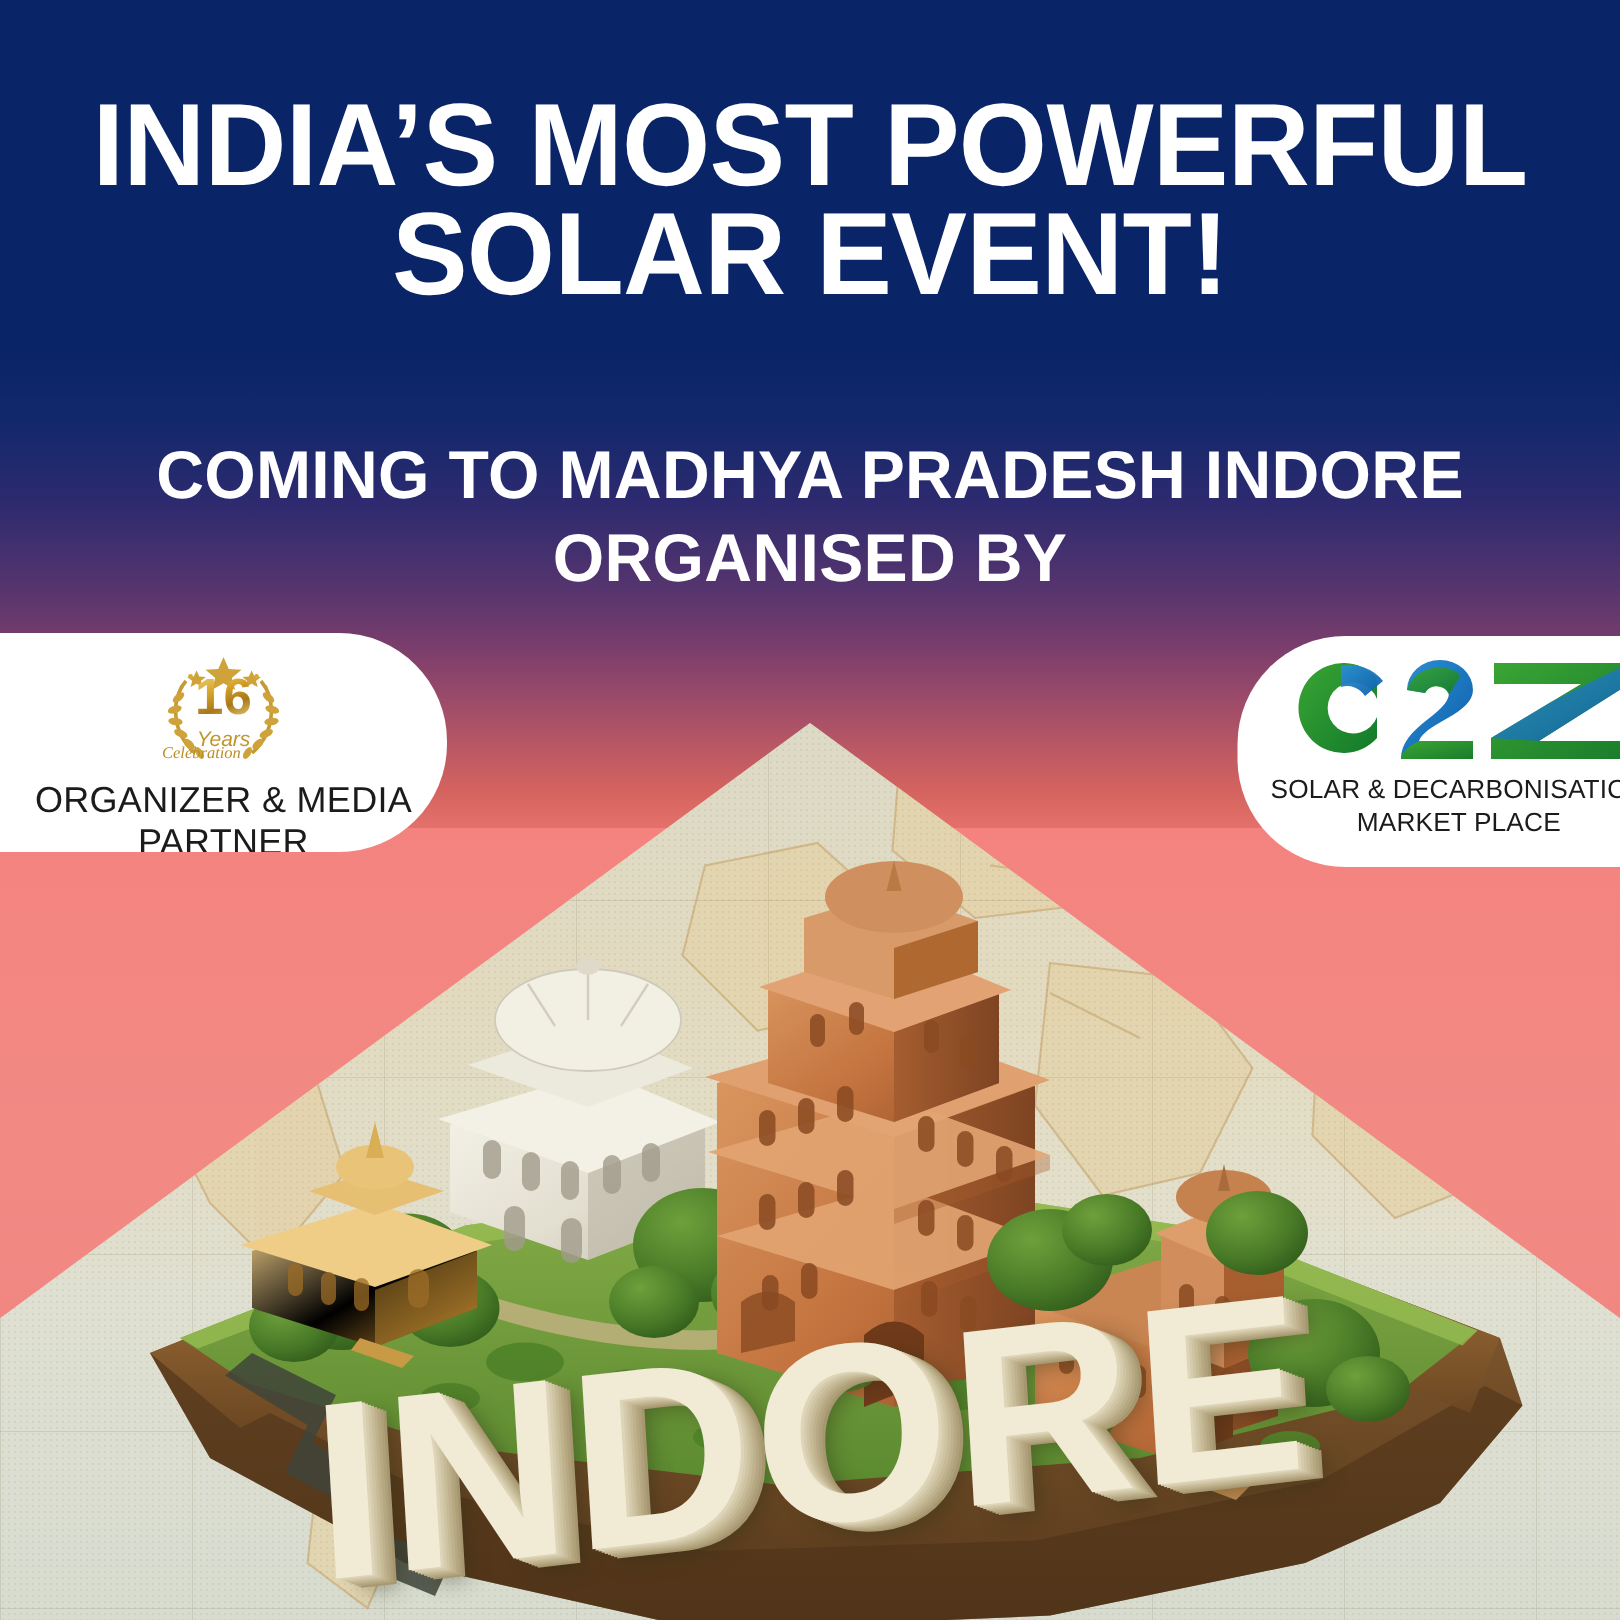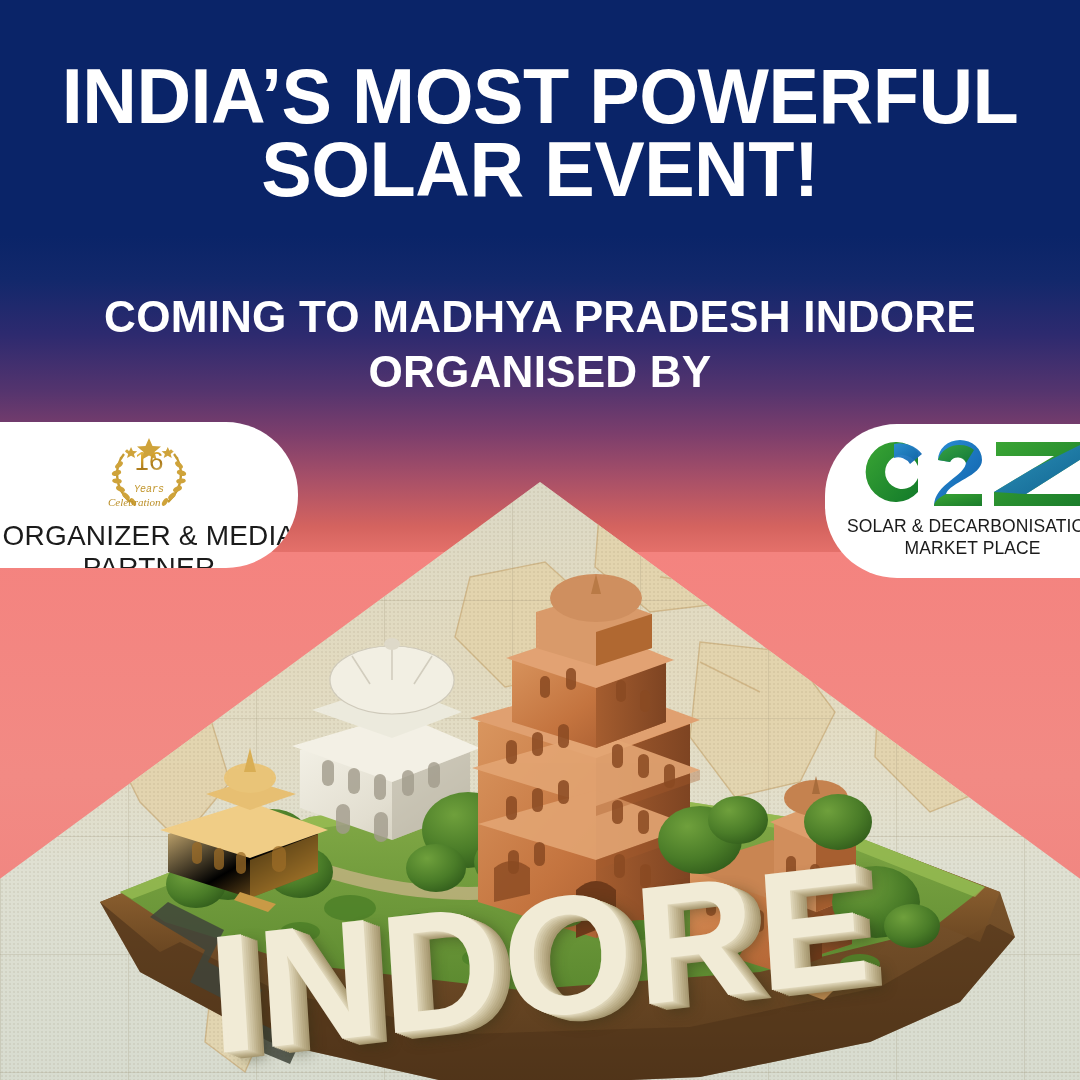--- a/index.html
+++ b/index.html
@@ -87,38 +87,38 @@
     font-size:62px;font-weight:700;line-height:1;letter-spacing:-3px;
     font-family:"Liberation Sans",sans-serif;
     background:linear-gradient(160deg,#f6e08a 0%,#d8a62c 30%,#b4831b 55%,#f3dd8c 78%,#c69526 100%);
     -webkit-background-clip:text;background-clip:text;color:transparent;
     text-shadow:0 1px 0 rgba(120,85,10,.25);
   }
   .laurel{position:relative;width:82px;height:80px;}
   .laurel svg{position:absolute;left:0;top:0;width:82px;height:80px;}
   .laurel-num{
     position:absolute;left:0;top:14px;width:82px;text-align:center;
-    font-size:26px;font-weight:400;line-height:1;
+    font-size:34px;font-weight:700;line-height:1;
     font-family:"Liberation Sans",sans-serif;
     background:linear-gradient(160deg,#faeca4 0%,#d7a42b 40%,#a9781a 60%,#f2da86 85%);
     -webkit-background-clip:text;background-clip:text;color:transparent;
   }
   .laurel-yrs{
     position:absolute;left:0;top:50px;width:82px;text-align:center;
-    font-size:10px;color:#c2962c;font-style:italic;
-    font-family:Liberation Mono, monospace;
+    font-size:14px;color:#c2962c;font-style:italic;
+    font-family:Liberation Sans, sans-serif;
   }
   .laurel-cel{
     position:absolute;left:0;top:62px;width:82px;
     font-size:11px;color:#bb8f28;font-style:italic;
     font-family:"Liberation Serif",serif;
   }
   .eq-caption{
     position:absolute;left:0;top:98px;width:298px;text-align:center;
-    font-size:28px;color:#1b1b1b;letter-spacing:.2px;
+    font-size:24px;color:#1b1b1b;letter-spacing:.2px;
     font-family:"Liberation Sans",sans-serif;
   }
 
   
   .c2z-row{position:absolute;left:0;top:6px;width:295px;height:84px;
     display:flex;align-items:center;justify-content:center;}
   .c2z-row svg{display:block;}
   .c2z-cap{
     position:absolute;left:0;width:295px;text-align:center;
     font-size:17.5px;color:#1b1b1b;letter-spacing:.1px;line-height:1.22;

